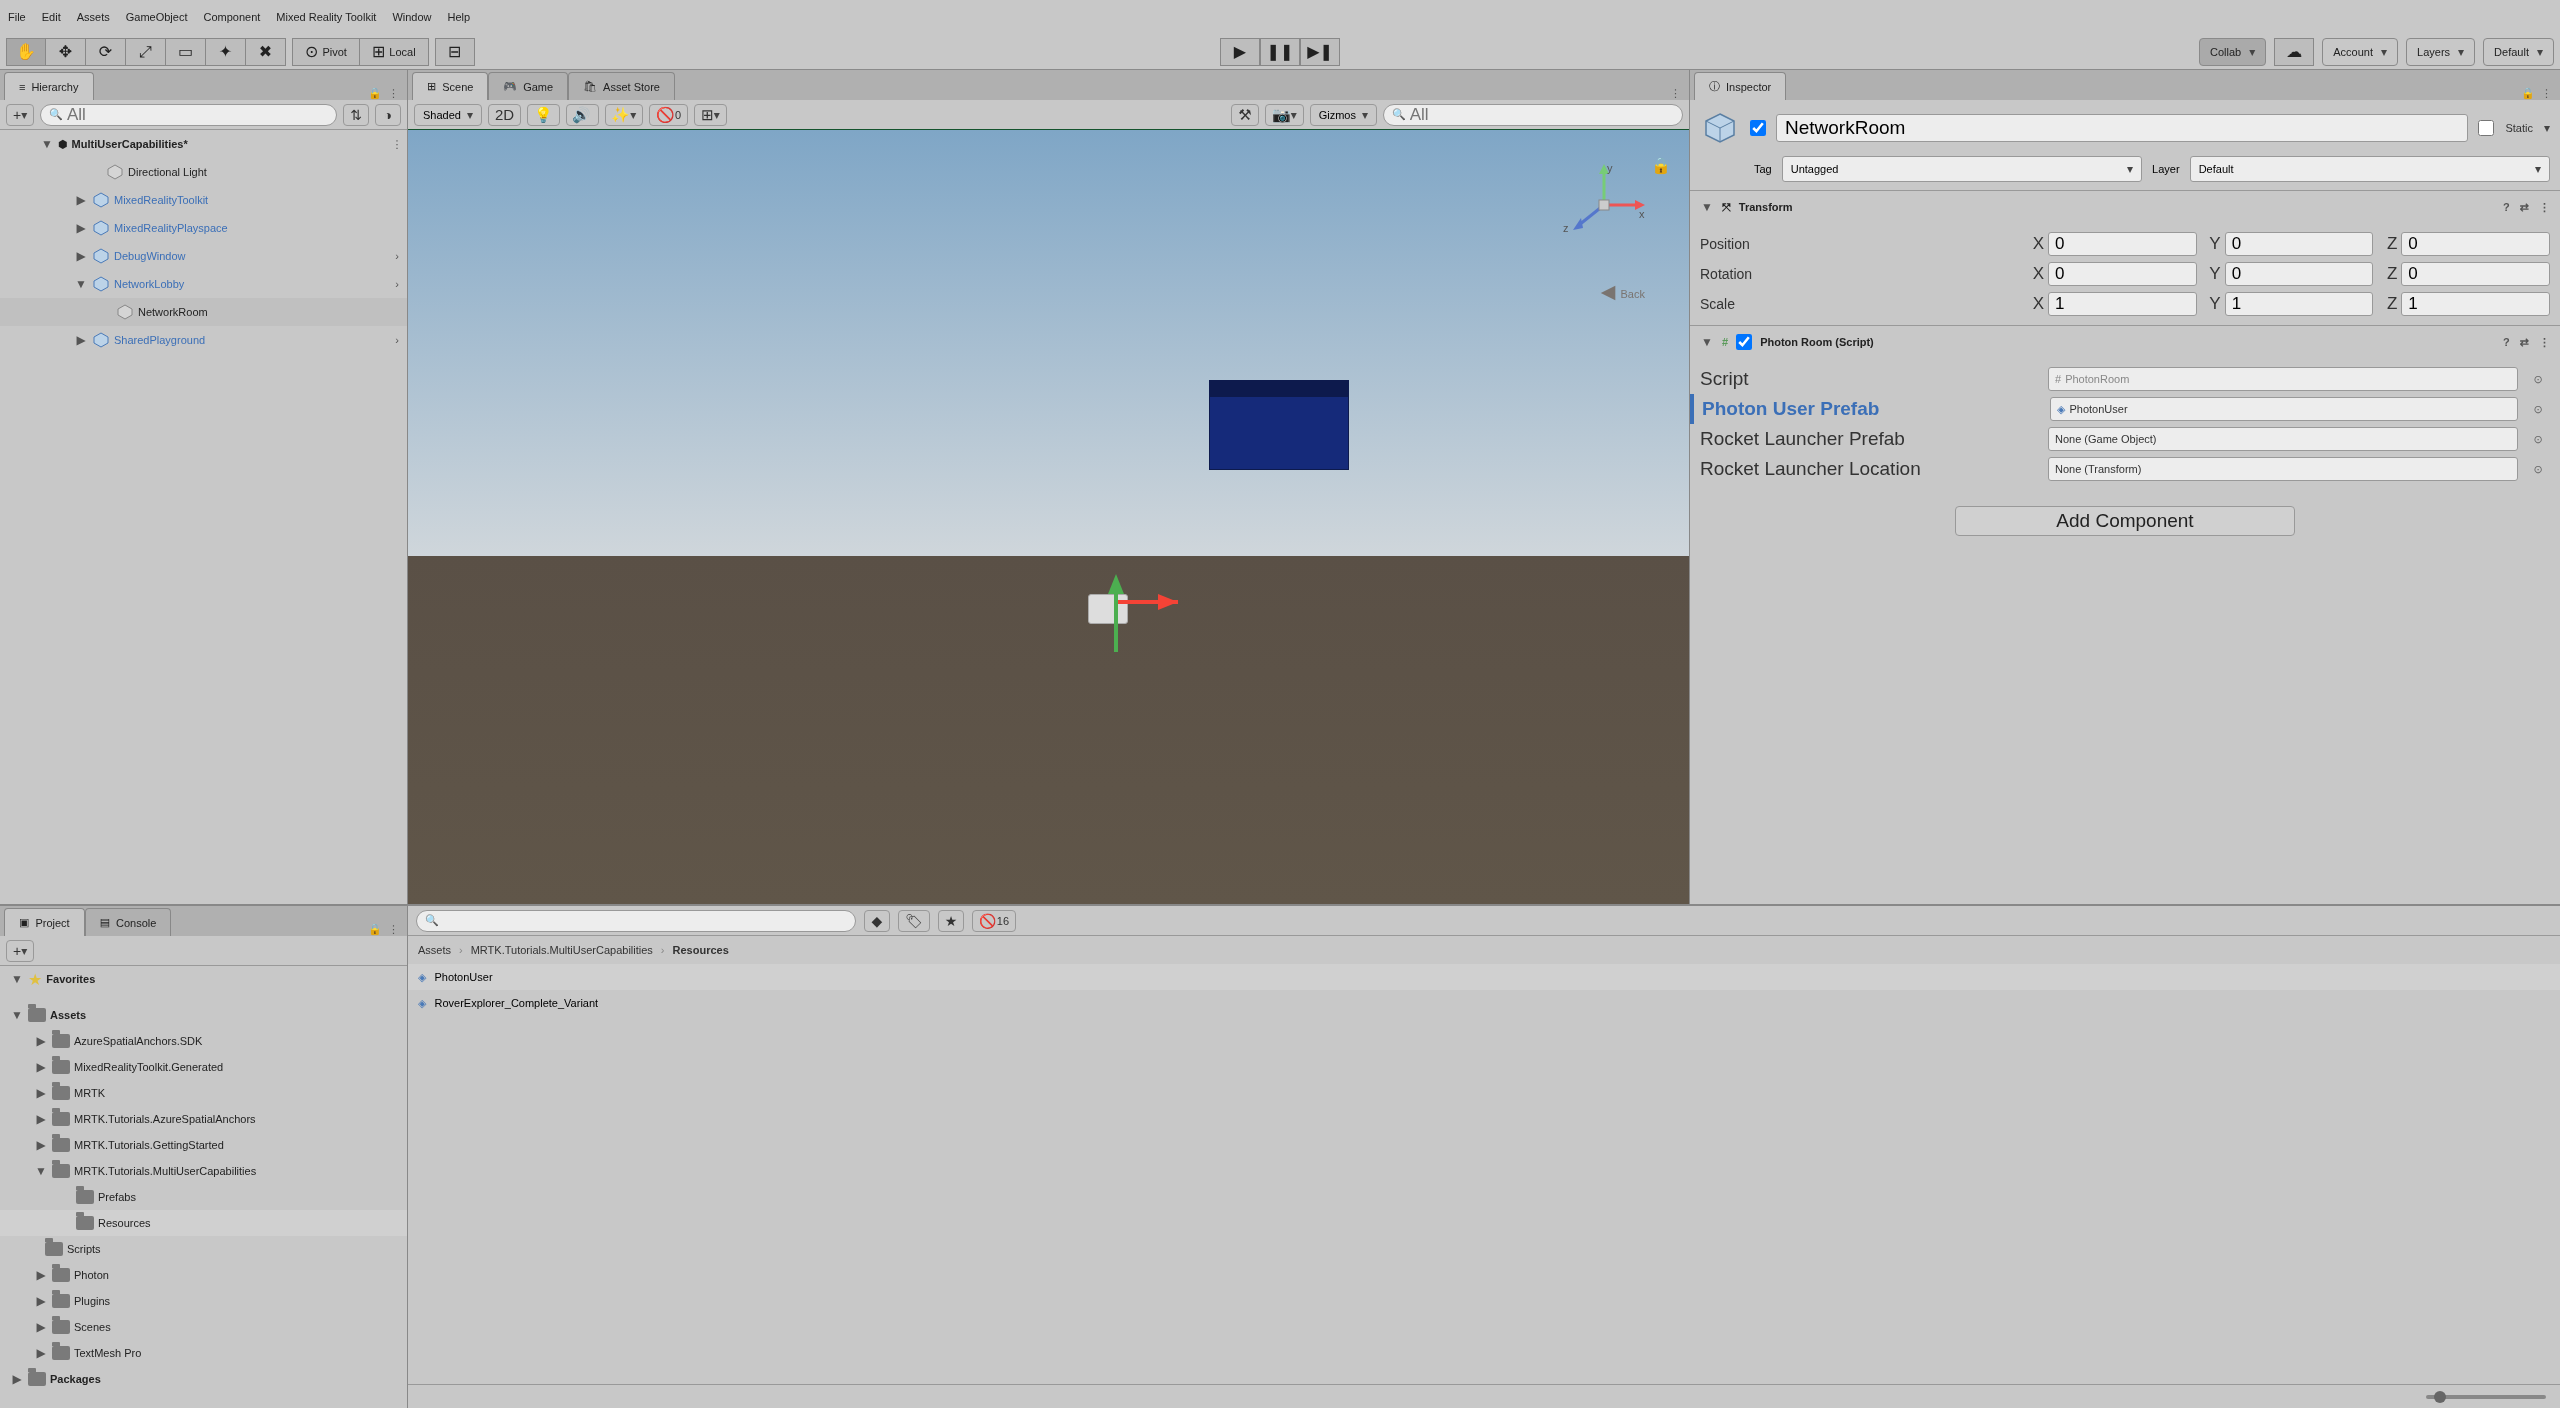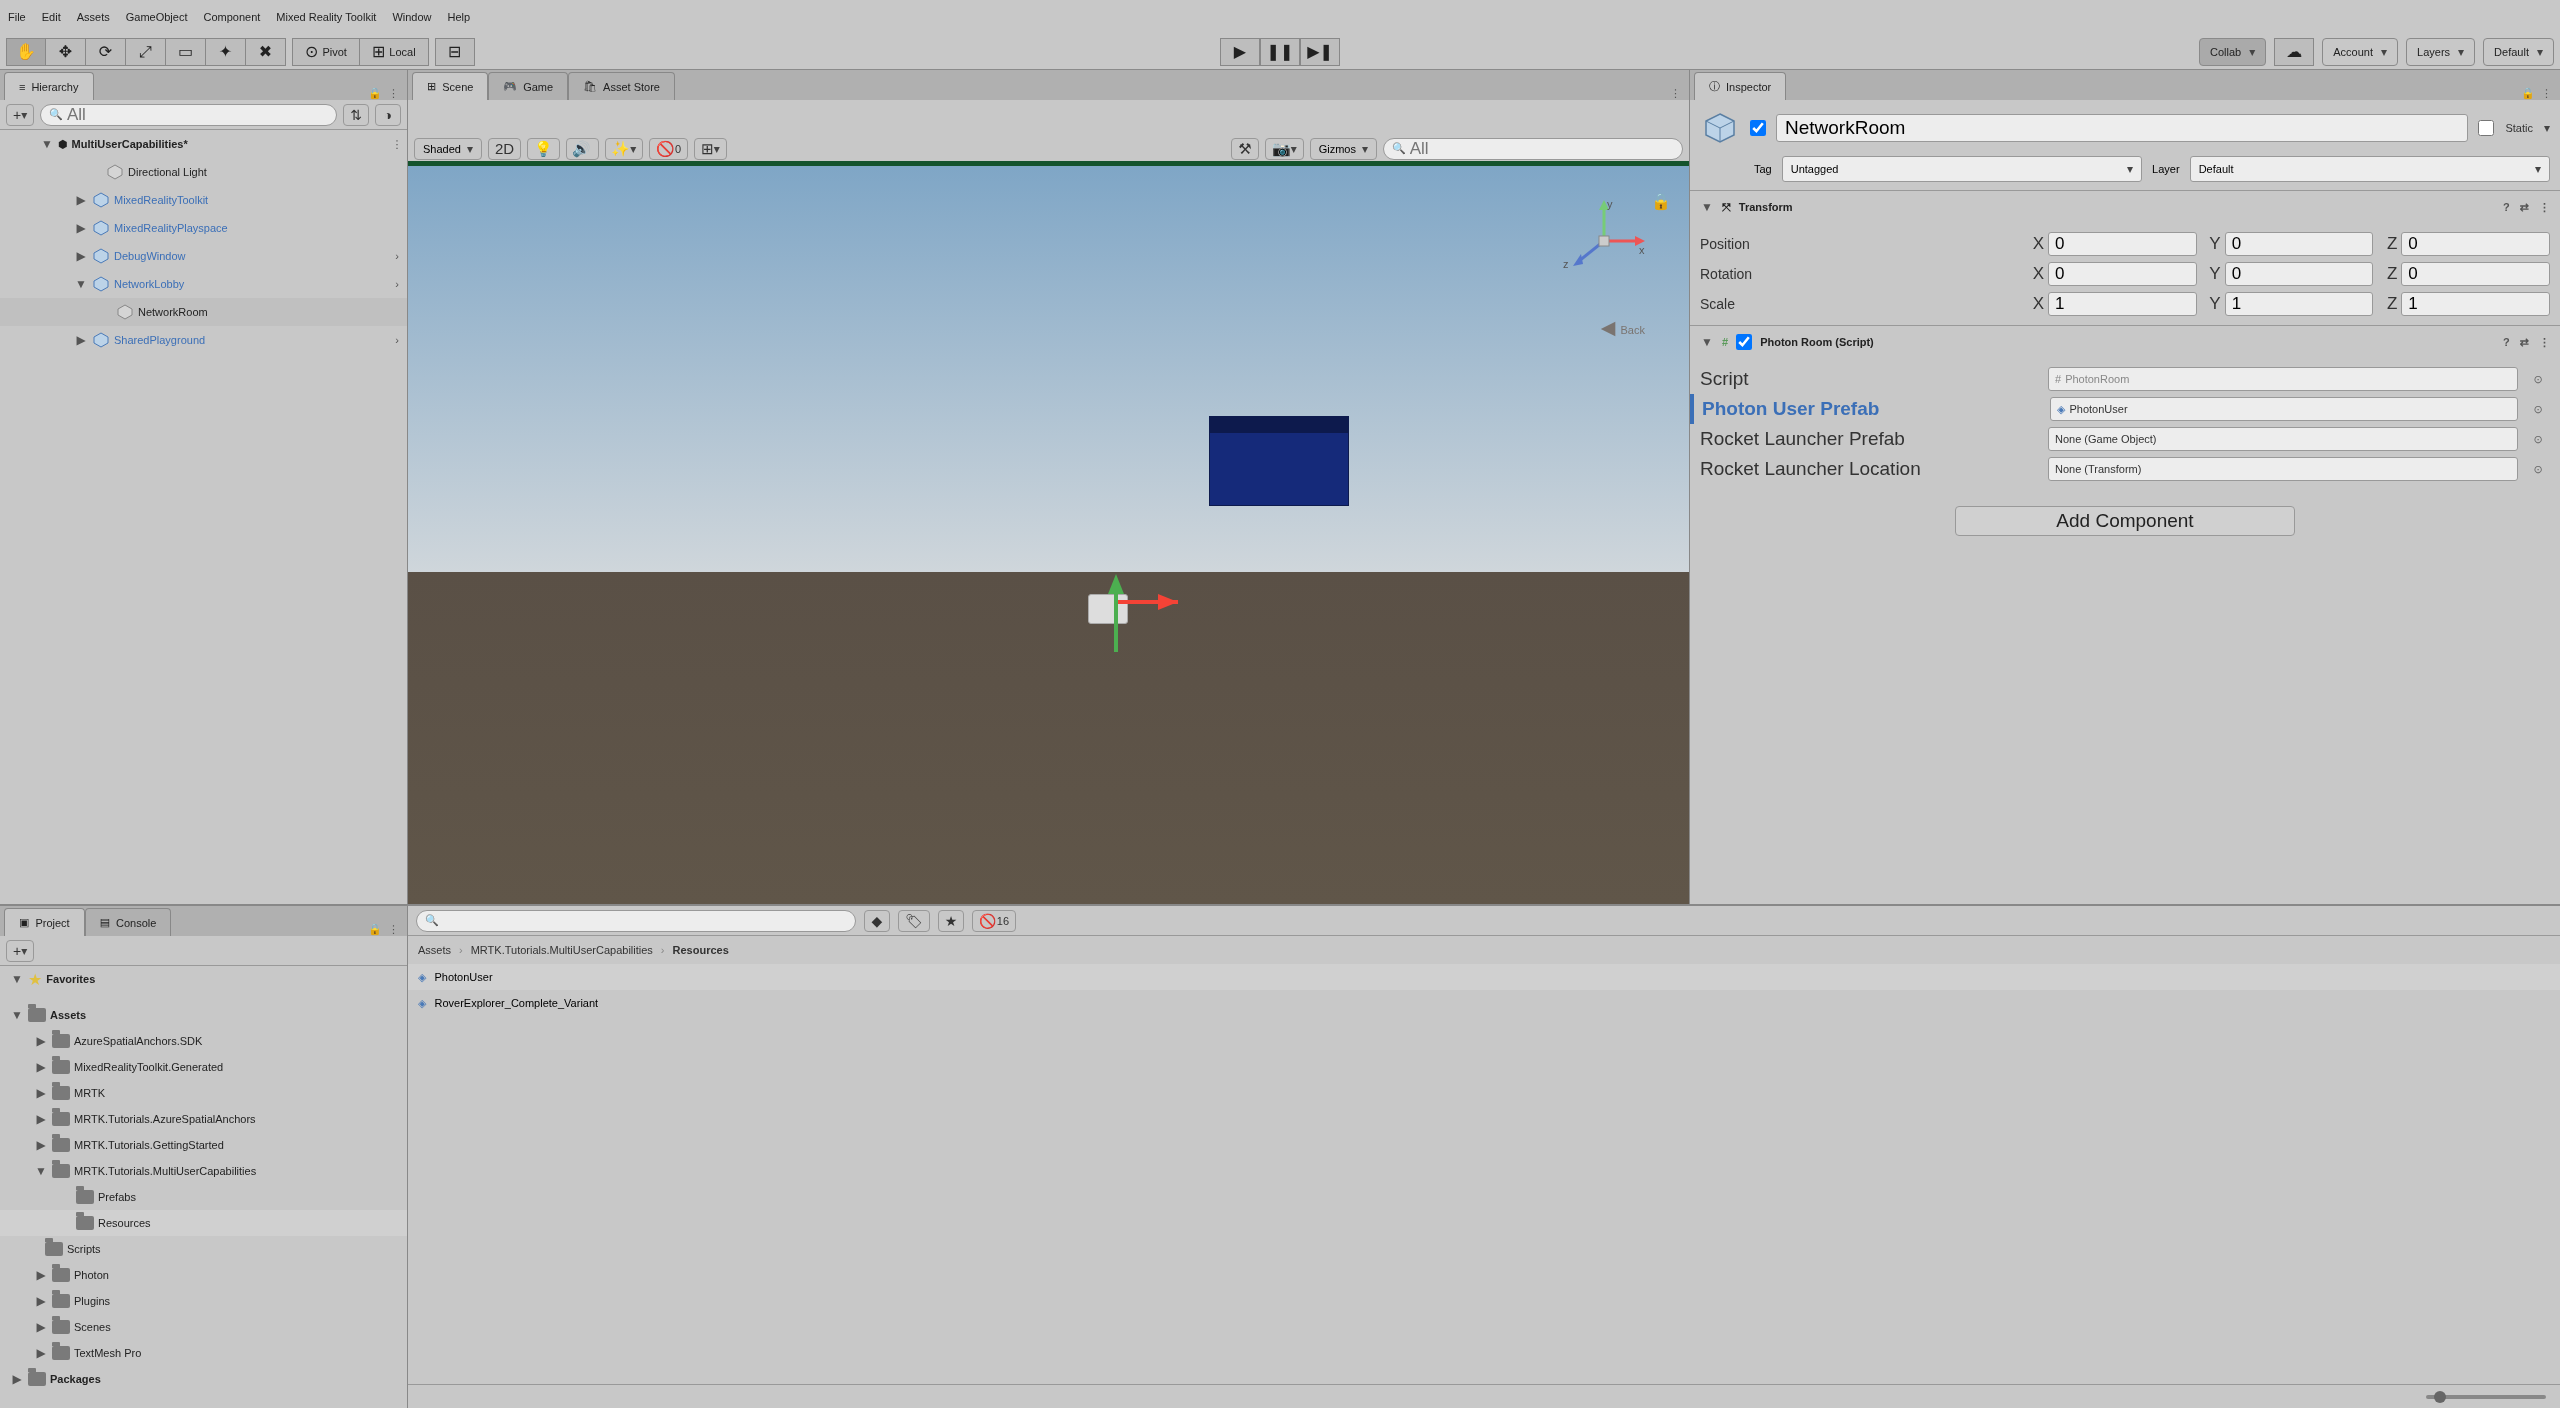--- a/index.html
+++ b/index.html
@@ -62,21 +62,21 @@
 .floating-panel .fp-head { height: 16px; background: #0d1a4d; }
 .gizmo-cam { position: absolute; bottom: 280px; left: 680px; width: 40px; height: 30px; background: #ddd; border: 1px solid #aaa; border-radius: 3px; }
 .arrow-y { position: absolute; bottom: 310px; left: 700px; width: 0; height: 0; border-left: 8px solid transparent; border-right: 8px solid transparent; border-bottom: 20px solid #4caf50; }
 .arrow-y::after { content:""; position:absolute; top:18px; left:-2px; width:4px; height:60px; background:#4caf50; }
 .arrow-x { position: absolute; bottom: 294px; left: 750px; width: 0; height: 0; border-top: 8px solid transparent; border-bottom: 8px solid transparent; border-left: 20px solid #f44336; }
 .arrow-x::before { content:""; position:absolute; top:-2px; left:-60px; width:60px; height:4px; background:#f44336; }
 .orient-gizmo { position: absolute; top: 30px; right: 40px; width: 90px; height: 90px; }
 .back-btn { position: absolute; top: 150px; right: 44px; color: #7a7470; font-size: 19px; }
 
 
-.scene-toolbar { height: 30px; background: #c8c8c8; border-bottom: 5px solid #14532d; display: flex; align-items: center; padding: 0 6px; gap: 6px; margin-top: 36px; }
+.scene-toolbar { height: 30px; background: #c8c8c8; border-bottom: 1px solid #14532d; display: flex; align-items: center; padding: 0 6px; gap: 6px; }
 .st-drop { height: 22px; background: #c8c8c8; border: 1px solid #999; border-radius: 4px; padding: 0 8px; display: flex; align-items: center; gap: 6px; font-size: 17px; }
 .st-btn { height: 22px; min-width: 28px; background: #c8c8c8; border: 1px solid #999; border-radius: 4px; display: flex; align-items: center; justify-content: center; padding: 0 6px; font-size: 15px; color: #333; }
 
 
 .insp-header { padding: 8px 10px; display: flex; align-items: center; gap: 10px; }
 .insp-cube { width: 40px; height: 40px; display: flex; align-items: center; justify-content: center; }
 .insp-name { flex: 1; height: 28px; background: #ededed; border: 1px solid #999; border-radius: 3px; padding: 0 8px; display: flex; align-items: center; font-size: 19px; }
 .insp-static { display: flex; align-items: center; gap: 11px; font-size: 19px; color: #333; }
 
 .insp-tag-row { padding: 0 10px 8px 64px; display: flex; gap: 10px; align-items: center; font-size: 19px; }

